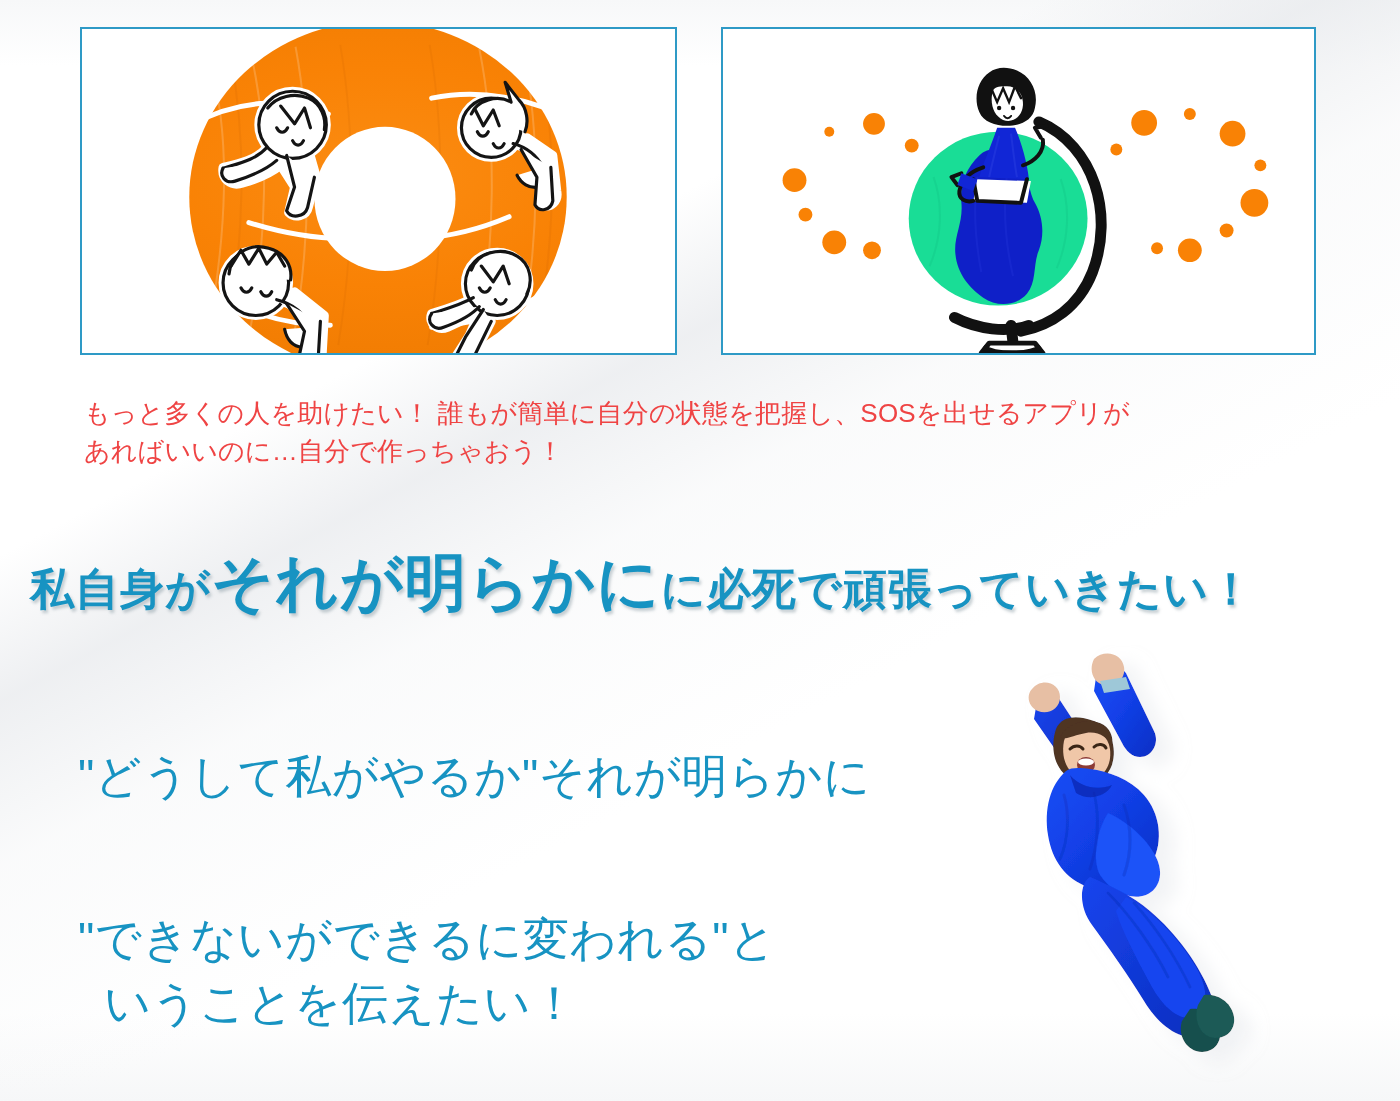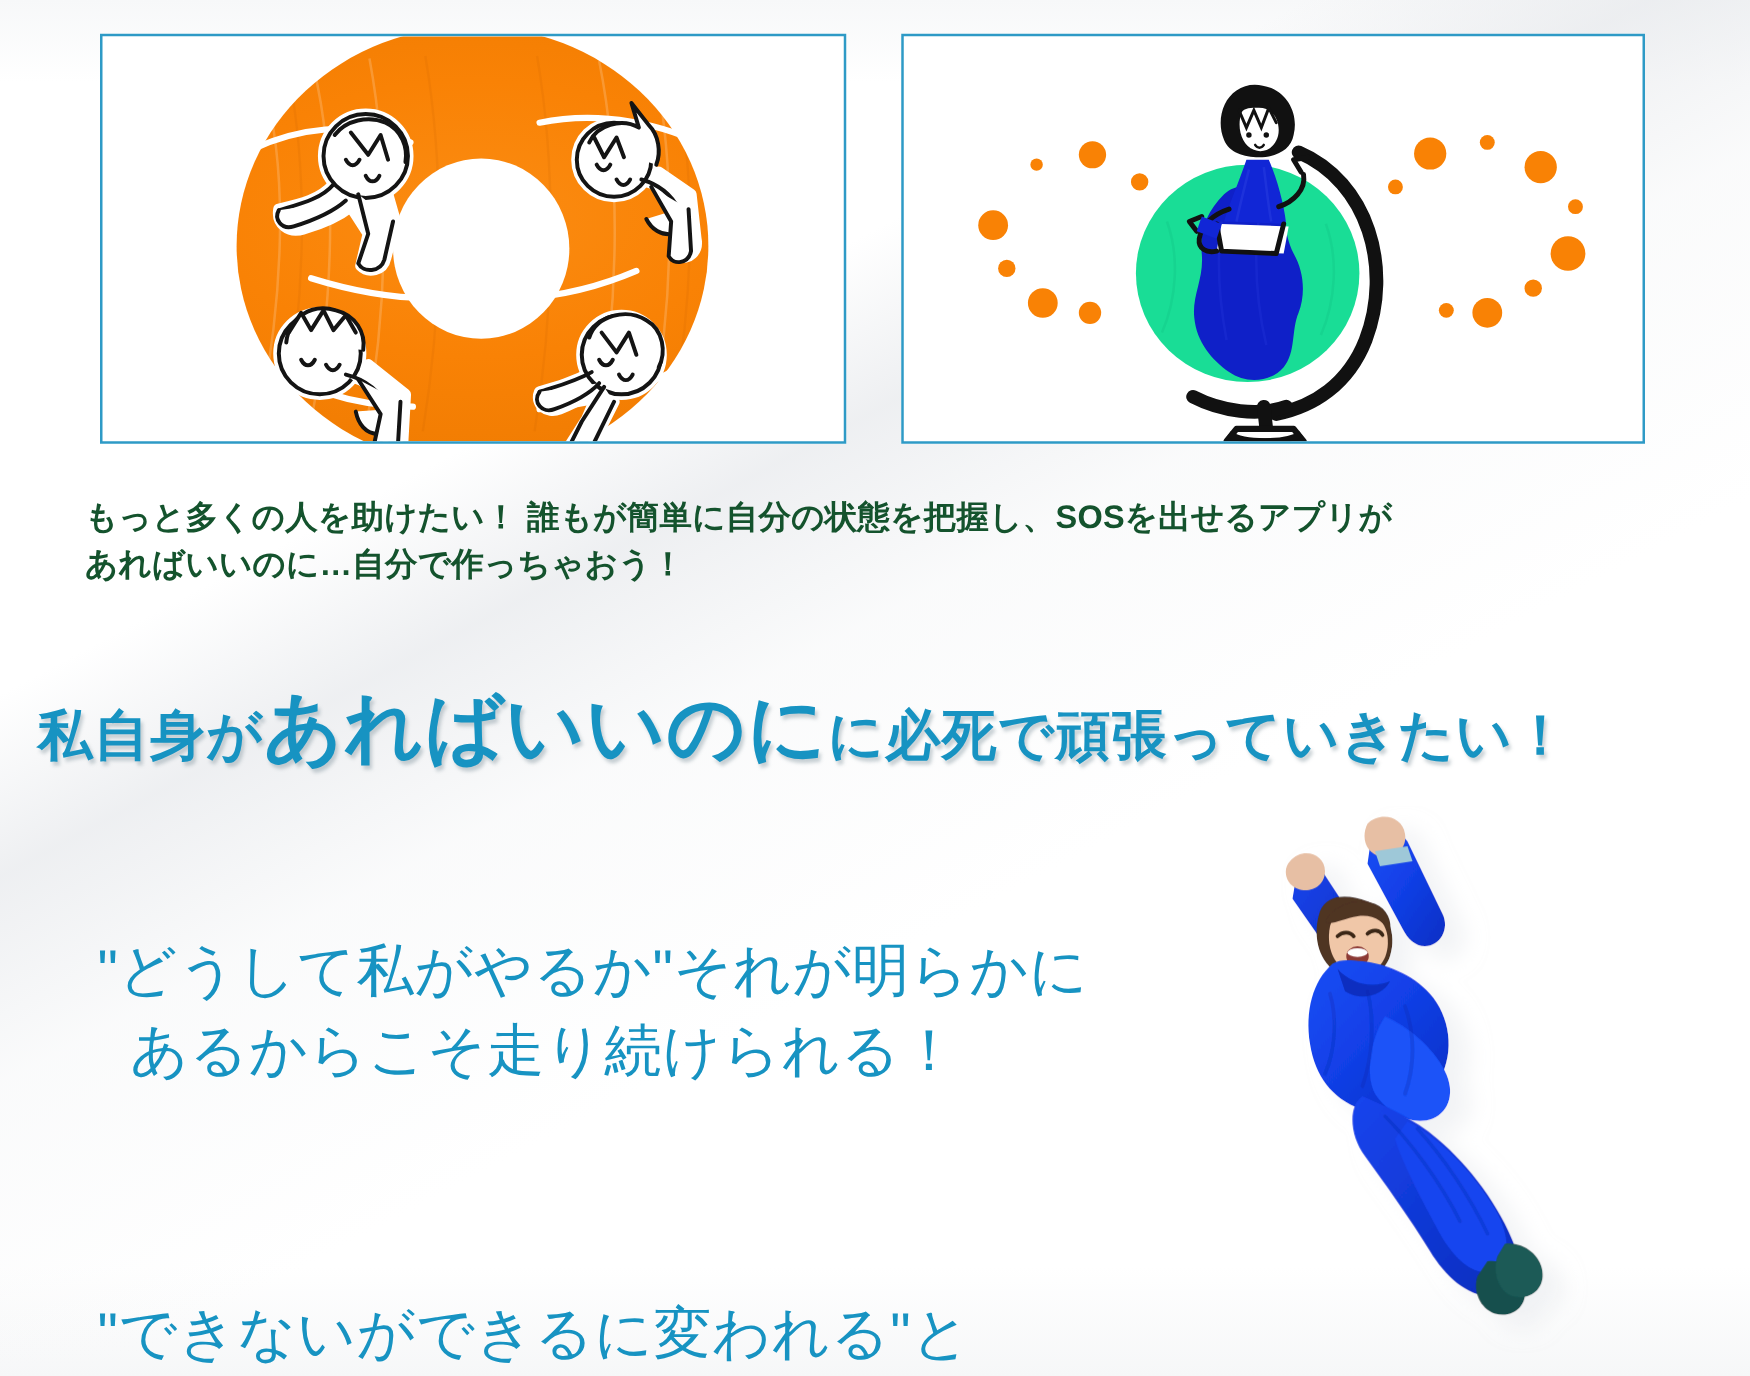--- a/index.html
+++ b/index.html
@@ -42,26 +42,26 @@
   .panel-right{left:721px;width:595px;}
 
   
   .donut-wrap{position:absolute;left:0;top:0;width:100%;height:100%;}
 
   
   .globe-wrap{position:absolute;left:0;top:0;width:100%;height:100%;}
 
   
   .caption{
-    position:absolute;left:68px;top:395px;width:1200px;
-    color:#14532d;
+    position:absolute;left:84px;top:395px;width:1200px;
+    color:#ef4444;
     font-size:26px;
     line-height:1.45;
     letter-spacing:0.2px;
-    font-weight:700;
+    font-weight:400;
     white-space:pre-line;
   }
 
   
   .headline{
     position:absolute;left:30px;top:552px;width:1360px;
     color:#1793c2;
     font-weight:bold;
     white-space:nowrap;
     line-height:1;
@@ -299,27 +299,26 @@
         </g>
       </svg>
     </div>
   </div>
 </div>
 
 <div class="caption">もっと多くの人を助けたい！ 誰もが簡単に自分の状態を把握し、SOSを出せるアプリが
 あればいいのに…自分で作っちゃおう！</div>
 
 <div class="headline">
-  <span class="hl-small">私自身が</span><span class="hl-big">あればいいのに</span><span class="hl-small">に必死で頑張っていきたい！</span>
+  <span class="hl-small">私自身が</span><span class="hl-big">それが明らかに</span><span class="hl-small">に必死で頑張っていきたい！</span>
 </div>
 
 <div class="quotes">
   <div class="quote">
     <span>"どうして私がやるか"それが明らかに</span>
-    <span class="q-ind">あるからこそ走り続けられる！</span>
   </div>
   <div class="quote">
     <span>"できないができるに変われる"と</span>
     <span class="q-ind">いうことを伝えたい！</span>
   </div>
 </div>
 
 <div class="person">
   <svg viewBox="0 0 270 445" width="100%" height="100%">
     <defs>

